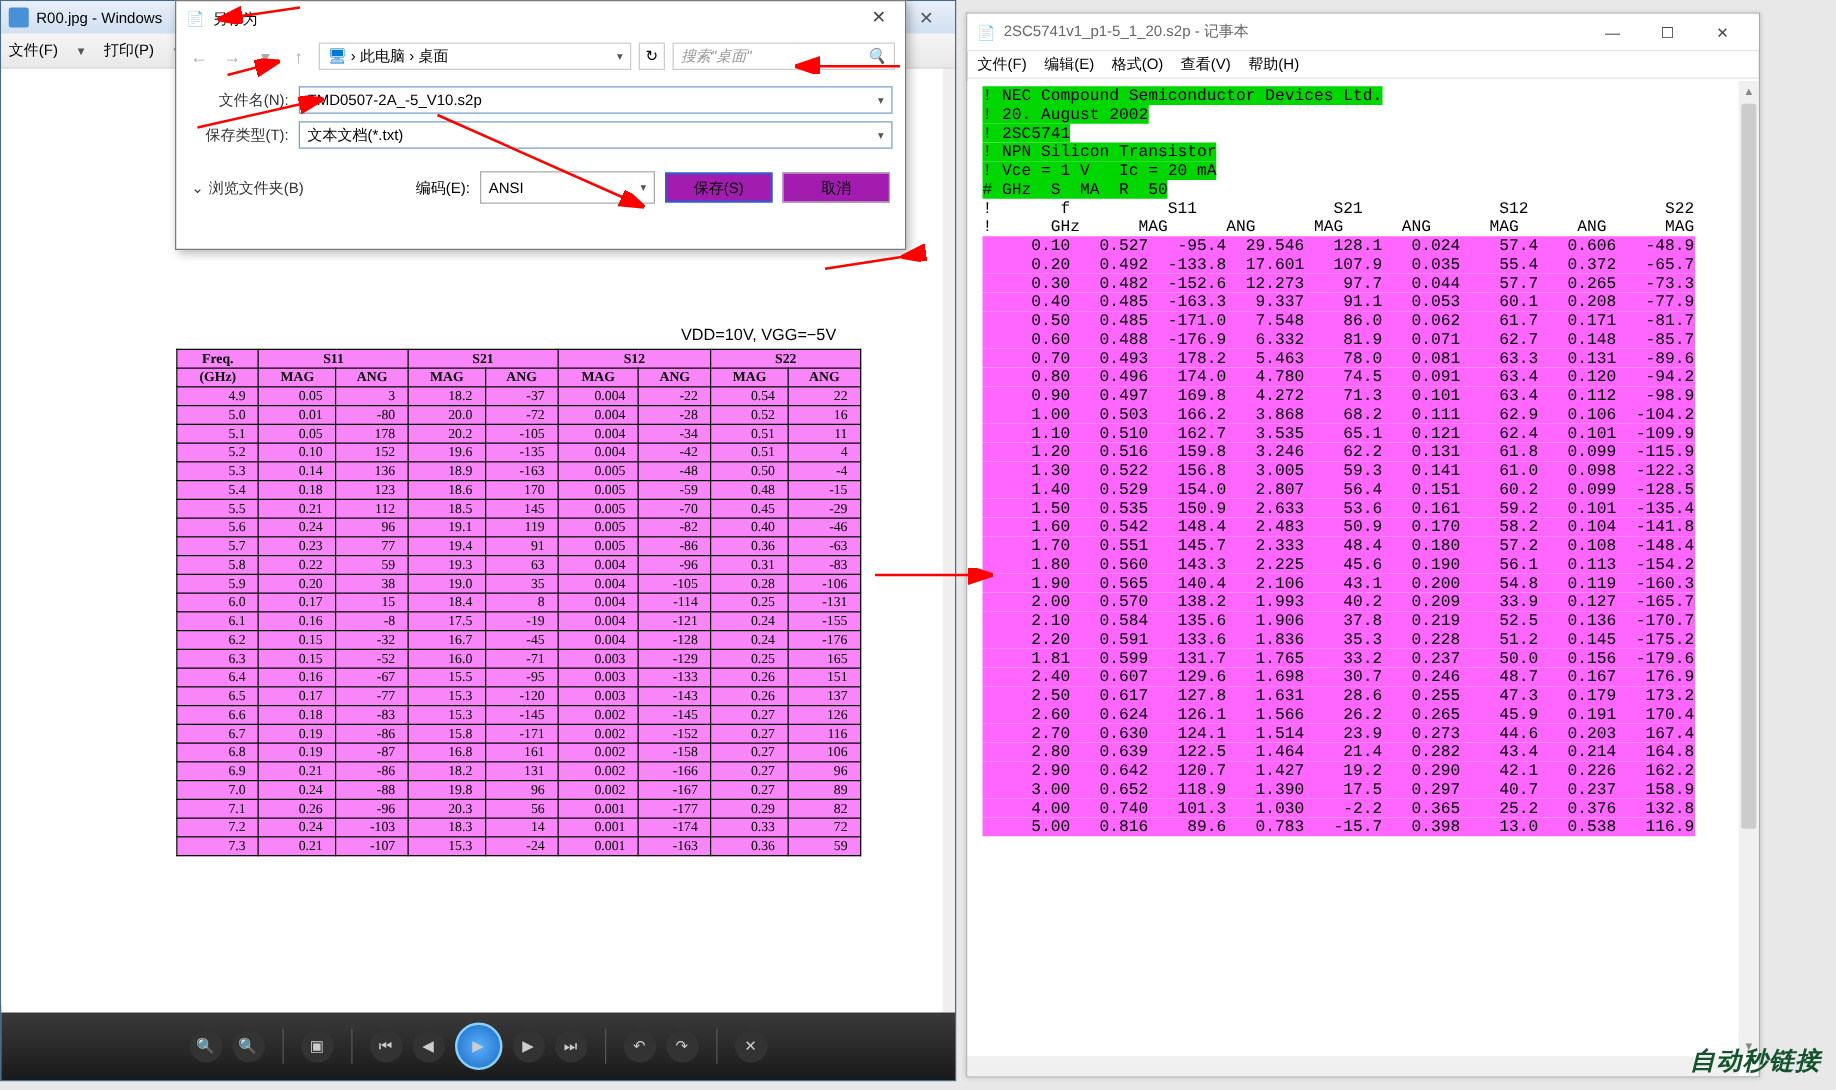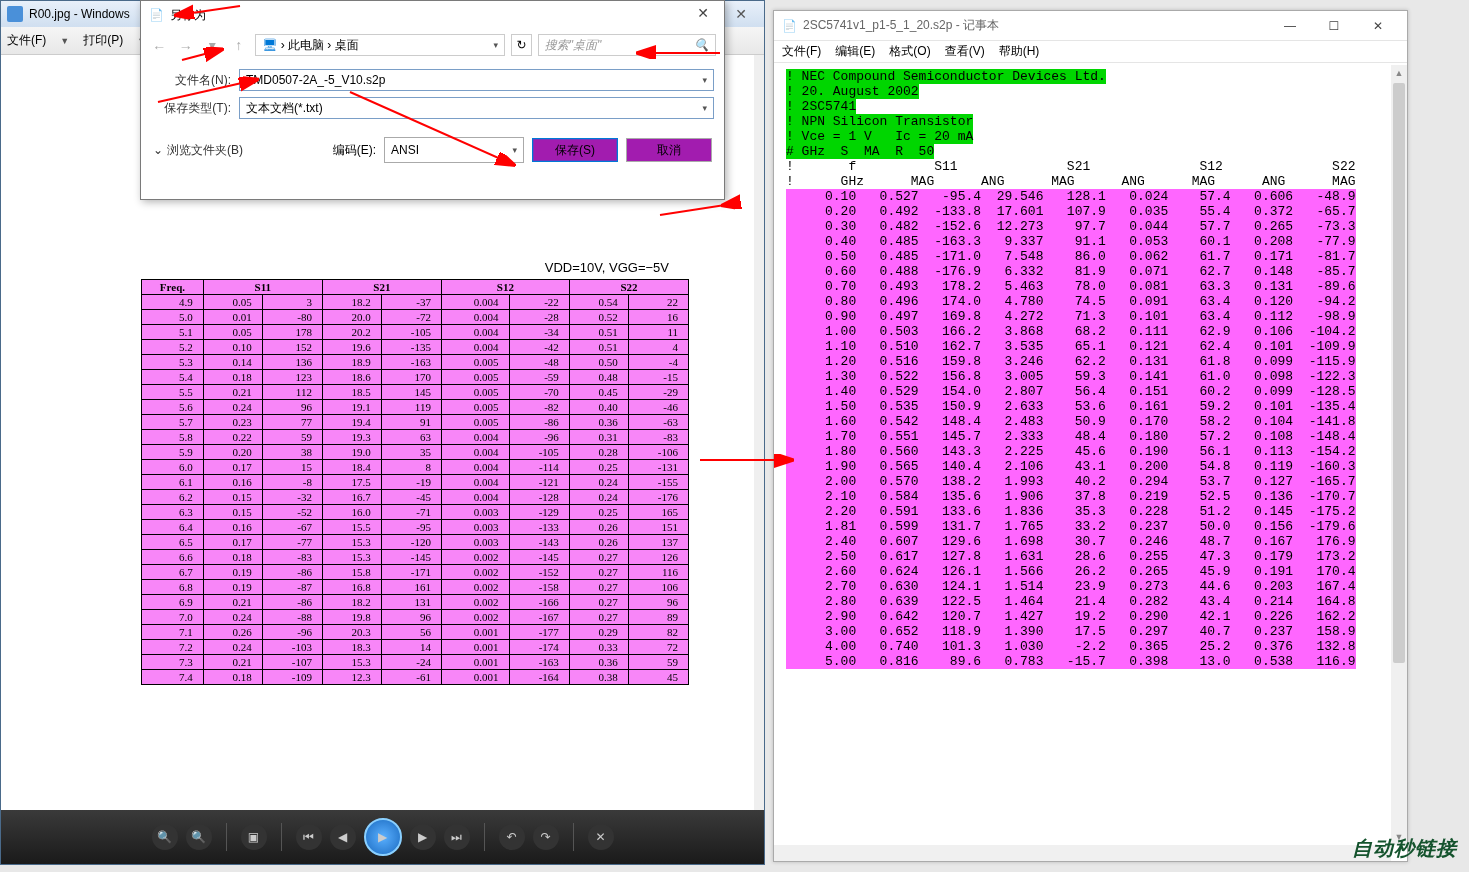--- a/index.html
+++ b/index.html
@@ -100,20 +100,31 @@
       <div class="table-super">VDD=10V,  VGG=−5V</div>
       <table class="sparam">
         <thead>
           <tr>
             <th rowspan="1">Freq.</th>
             <th colspan="2">S11</th>
             <th colspan="2">S21</th>
             <th colspan="2">S12</th>
             <th colspan="2">S22</th>
           </tr>
+          <tr>
+            <th>(GHz)</th>
+            <th>MAG</th>
+              <th>ANG</th>
+            <th>MAG</th>
+              <th>ANG</th>
+            <th>MAG</th>
+              <th>ANG</th>
+            <th>MAG</th>
+              <th>ANG</th>
+          </tr>
         </thead>
         <tbody id="sparam-body">
             <tr>
               <td class="num">4.9</td>
               <td class="num">0.05</td>
               <td class="num">3</td>
               <td class="num">18.2</td>
               <td class="num">-37</td>
               <td class="num">0.004</td>
               <td class="num">-22</td>
@@ -376,31 +387,20 @@
             <tr>
               <td class="num">7.3</td>
               <td class="num">0.21</td>
               <td class="num">-107</td>
               <td class="num">15.3</td>
               <td class="num">-24</td>
               <td class="num">0.001</td>
               <td class="num">-163</td>
               <td class="num">0.36</td>
               <td class="num">59</td>
-            </tr>
-            <tr>
-              <td class="num">7.4</td>
-              <td class="num">0.18</td>
-              <td class="num">-109</td>
-              <td class="num">12.3</td>
-              <td class="num">-61</td>
-              <td class="num">0.001</td>
-              <td class="num">-164</td>
-              <td class="num">0.38</td>
-              <td class="num">45</td>
             </tr>
           </tbody>
       </table>
     </div>
   </div>
   <div class="photo-toolbar">
     <div class="tb-btn">🔍</div>
     <div class="tb-btn">🔍</div>
     <div class="tb-sep"></div>
     <div class="tb-btn">▣</div>
@@ -516,21 +516,21 @@
 <span class="hl-pink">     1.00   0.503   166.2   3.868    68.2   0.111    62.9   0.106  -104.2</span>
 <span class="hl-pink">     1.10   0.510   162.7   3.535    65.1   0.121    62.4   0.101  -109.9</span>
 <span class="hl-pink">     1.20   0.516   159.8   3.246    62.2   0.131    61.8   0.099  -115.9</span>
 <span class="hl-pink">     1.30   0.522   156.8   3.005    59.3   0.141    61.0   0.098  -122.3</span>
 <span class="hl-pink">     1.40   0.529   154.0   2.807    56.4   0.151    60.2   0.099  -128.5</span>
 <span class="hl-pink">     1.50   0.535   150.9   2.633    53.6   0.161    59.2   0.101  -135.4</span>
 <span class="hl-pink">     1.60   0.542   148.4   2.483    50.9   0.170    58.2   0.104  -141.8</span>
 <span class="hl-pink">     1.70   0.551   145.7   2.333    48.4   0.180    57.2   0.108  -148.4</span>
 <span class="hl-pink">     1.80   0.560   143.3   2.225    45.6   0.190    56.1   0.113  -154.2</span>
 <span class="hl-pink">     1.90   0.565   140.4   2.106    43.1   0.200    54.8   0.119  -160.3</span>
-<span class="hl-pink">     2.00   0.570   138.2   1.993    40.2   0.294    53.7   0.127  -165.7</span>
+<span class="hl-pink">     2.00   0.570   138.2   1.993    40.2   0.209    33.9   0.127  -165.7</span>
 <span class="hl-pink">     2.10   0.584   135.6   1.906    37.8   0.219    52.5   0.136  -170.7</span>
 <span class="hl-pink">     2.20   0.591   133.6   1.836    35.3   0.228    51.2   0.145  -175.2</span>
 <span class="hl-pink">     1.81   0.599   131.7   1.765    33.2   0.237    50.0   0.156  -179.6</span>
 <span class="hl-pink">     2.40   0.607   129.6   1.698    30.7   0.246    48.7   0.167   176.9</span>
 <span class="hl-pink">     2.50   0.617   127.8   1.631    28.6   0.255    47.3   0.179   173.2</span>
 <span class="hl-pink">     2.60   0.624   126.1   1.566    26.2   0.265    45.9   0.191   170.4</span>
 <span class="hl-pink">     2.70   0.630   124.1   1.514    23.9   0.273    44.6   0.203   167.4</span>
 <span class="hl-pink">     2.80   0.639   122.5   1.464    21.4   0.282    43.4   0.214   164.8</span>
 <span class="hl-pink">     2.90   0.642   120.7   1.427    19.2   0.290    42.1   0.226   162.2</span>
 <span class="hl-pink">     3.00   0.652   118.9   1.390    17.5   0.297    40.7   0.237   158.9</span>

